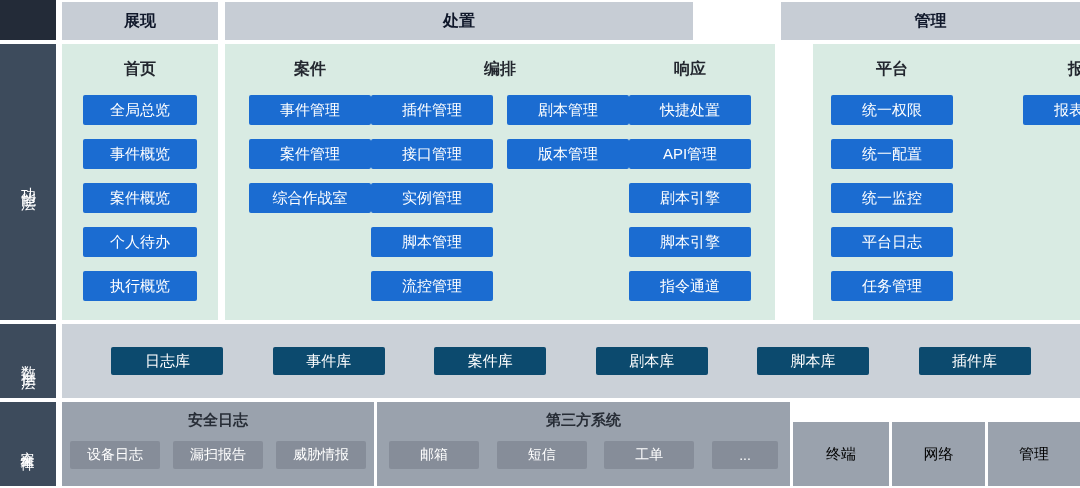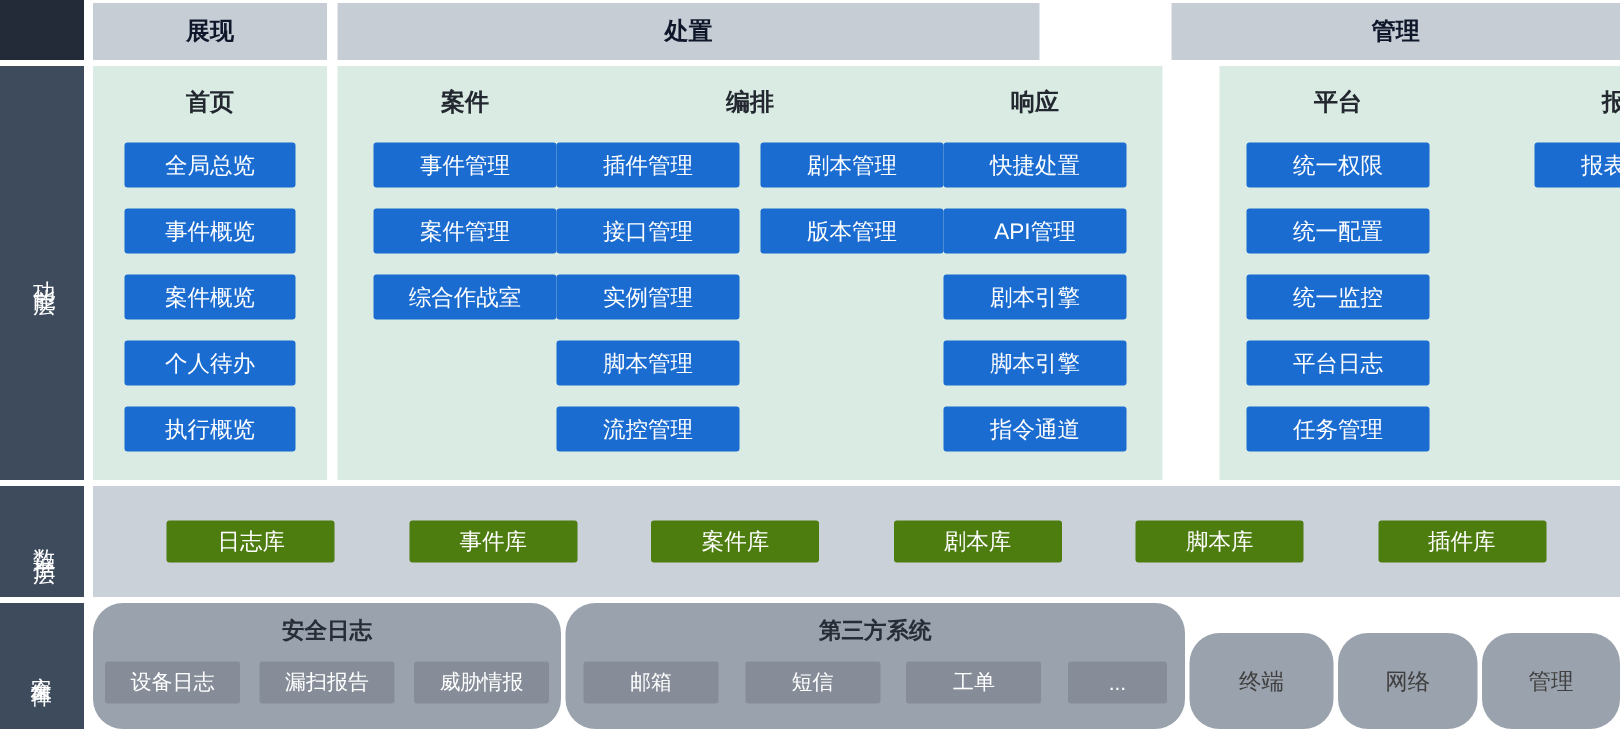--- a/index.html
+++ b/index.html
@@ -37,33 +37,33 @@
   .twin  { display:flex; gap:14px; align-items:flex-start; }
 
   .btn { height:30px; display:flex; align-items:center; justify-content:center;
          color:#ffffff; font-size:15px; border-radius:2px; white-space:nowrap; }
   .btn.blue { background:#1b6cd1; width:122px; }
   .p-present .btn.blue { width:114px; }
 
   
   .data-row { position:absolute; left:62px; top:324px; width:1018px; height:74px;
               background:#cbd1d8; display:flex; align-items:center; justify-content:space-evenly; }
-  .btn.green { background:#4d7c0f; width:112px; height:28px; }
+  .btn.green { background:#0c4a6e; width:112px; height:28px; }
 
   
   .security-row { position:absolute; left:62px; top:402px; width:1018px; height:84px; display:flex; gap:3px; }
-  .sec { background:#9aa2ad;border-radius:20px; }
+  .sec { background:#9aa2ad; }
   .sec-log   { width:312px; }
   .sec-third { width:413px; }
   .sec-title { margin-top:9px; text-align:center; font-weight:700; font-size:15px; color:#272d36; }
   .sec-btns  { display:flex; justify-content:space-between; align-items:center; margin-top:11px; padding:0 8px; }
   .sec-third .sec-btns { padding:0 12px; }
   .btn.gray { background:#868d99; width:90px; height:28px; font-size:14px; }
   .btn.gray.small { width:66px; }
-  .cell { display:flex; align-items:center; justify-content:center; font-size:15px; color:#404040;margin-top:20px; }
+  .cell { display:flex; align-items:center; justify-content:center; font-size:15px; color:#000000;margin-top:20px; }
   .cell-terminal { width:96px; }
   .cell-network  { width:93px; }
   .cell-manage   { width:92px; }
 </style>
 </head>
 <body>
 
 <div class="stage">
 
   <div class="corner"></div>

